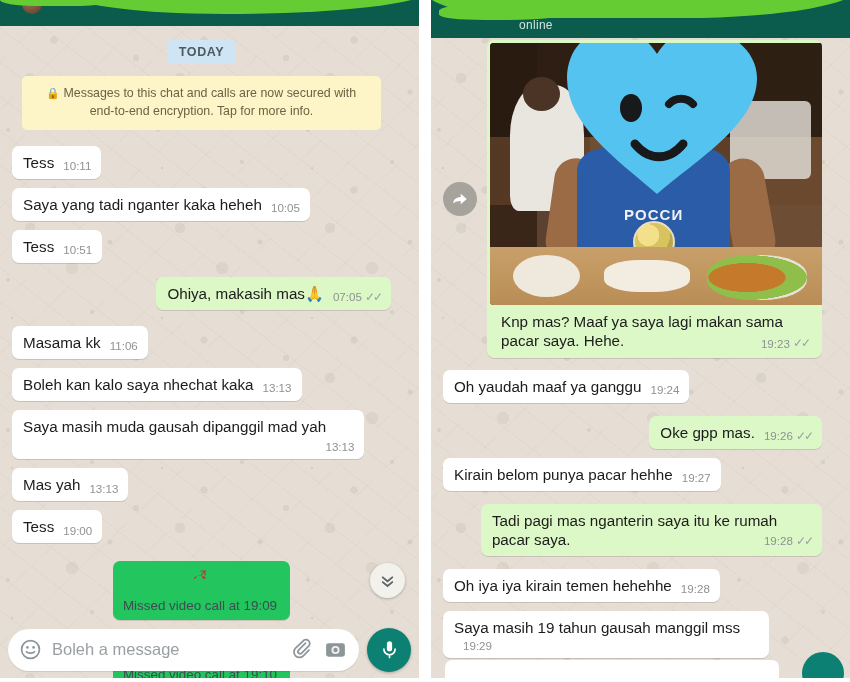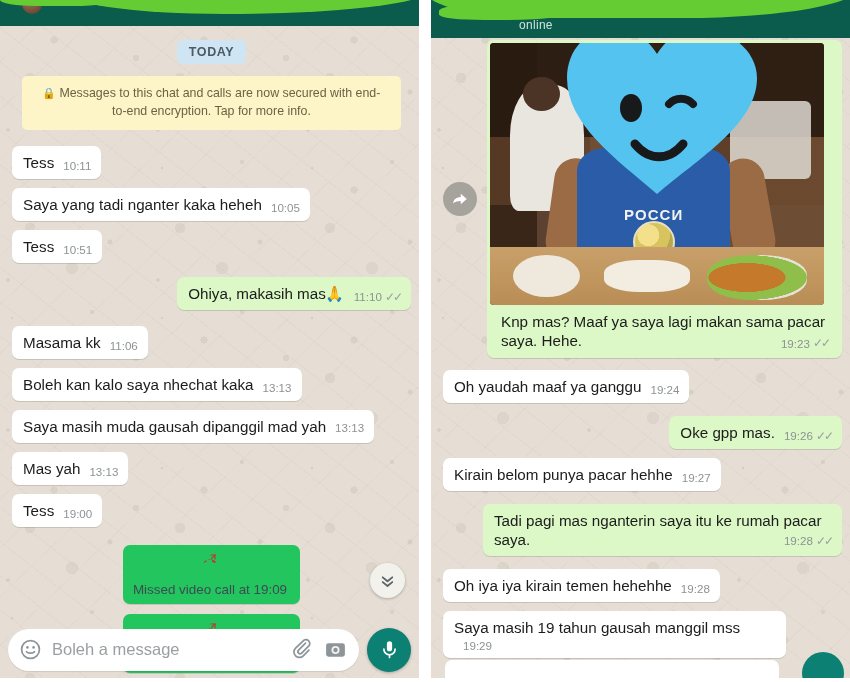--- a/index.html
+++ b/index.html
@@ -85,21 +85,21 @@
   }
   .panel-right .scribble2 {
     left: 8px; top: 2px; width: 150px; height: 18px;
     border-radius: 50% 40% 60% 30%;
   }
 
   
   .chat {
     position:absolute; left:0; right:0;
     top: 26px; bottom: 0;
-    padding: 6px 8px 0 12px;
+    padding: 6px 28px 0 12px;
     z-index: 2;
   }
   .panel-right .chat { top: 38px; bottom: 0; padding-top: 0; }
 
   
   .day-row { display:flex; justify-content:center; margin: 8px 0 12px; }
   .day-badge {
     background:#cfe5f3; color:#4a5b63;
     font-size:12.5px; font-weight:600; letter-spacing:.6px;
     padding:5px 12px; border-radius:5px;
@@ -377,21 +377,21 @@
           <span class="meta">
             <span>10:51</span>
           </span>
         </div>
       </div>
 
       <div class="row out" style="margin-top:14px;margin-bottom:16px;">
         <div class="bubble out">
           <span class="txt">Ohiya, makasih mas🙏</span>
           <span class="meta">
-            <span>11:10</span>
+            <span>07:05</span>
             <span class="ticks">✓✓</span>
           </span>
         </div>
       </div>
 
       <div class="row in">
         <div class="bubble in">
           <span class="txt">Masama kk</span>
           <span class="meta">
             <span>11:06</span>

